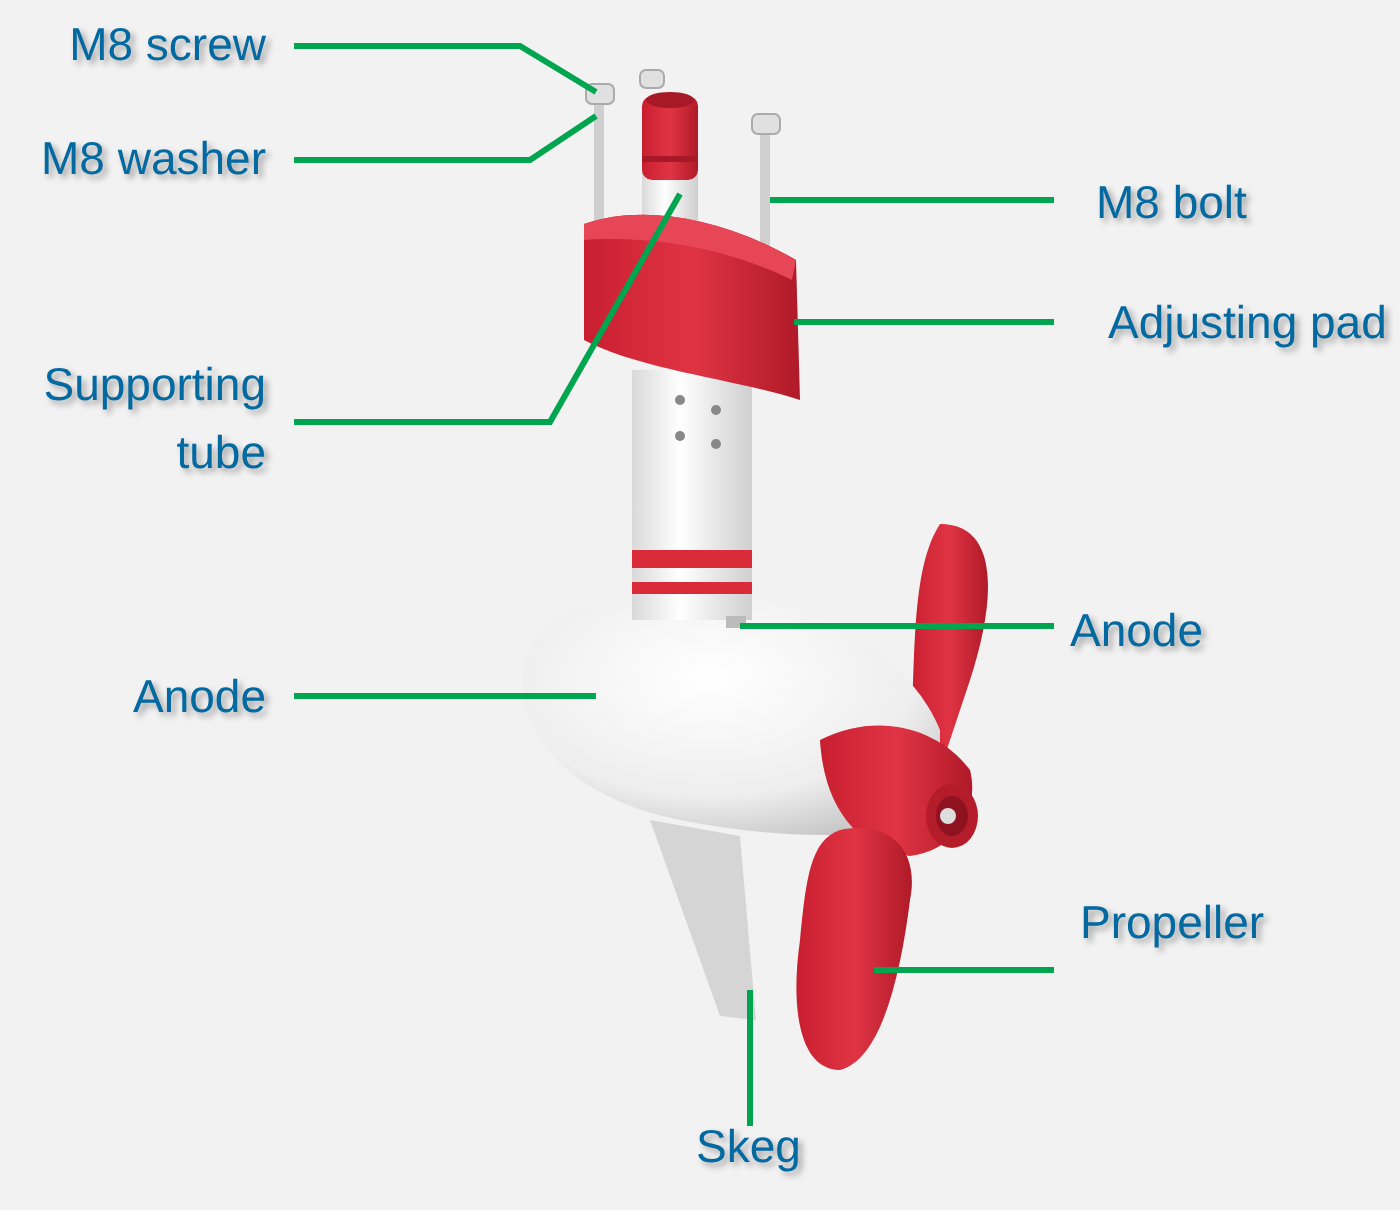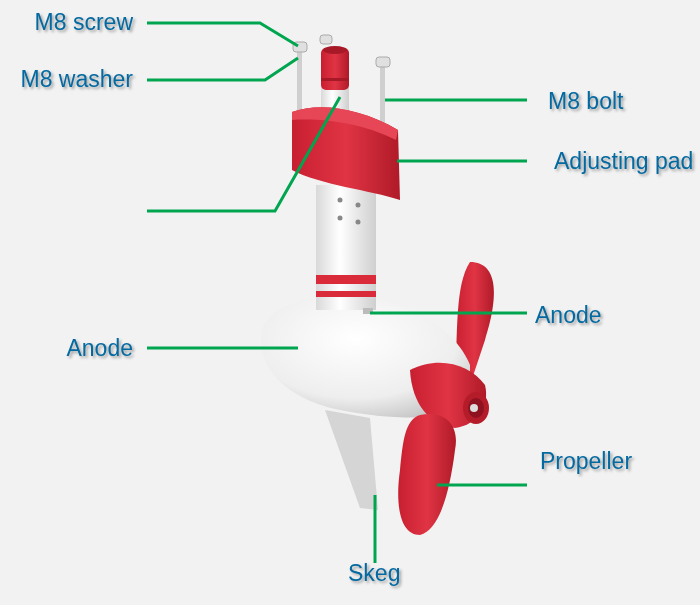--- a/index.html
+++ b/index.html
@@ -75,19 +75,21 @@
     <line x1="397" y1="161" x2="527" y2="161"></line>
     <line x1="370" y1="313" x2="527" y2="313"></line>
     <line x1="437" y1="485" x2="527" y2="485"></line>
     <line x1="375" y1="495" x2="375" y2="563"></line>
   </g>
 </svg>
 
 <div class="lbl r" style="right:567px;top:9px;">M8 screw</div>
 <div class="lbl r" style="right:567px;top:66px;">M8 washer</div>
 <div class="lbl r" style="right:567px;top:175px;line-height:34px;">
+  <div>Supporting</div>
+  <div>tube</div>
 </div>
 <div class="lbl r" style="right:567px;top:335px;">Anode</div>
 <div class="lbl" style="left:548px;top:88px;">M8 bolt</div>
 <div class="lbl" style="left:533px;top:148px;margin-left:21px;">Adjusting pad</div>
 <div class="lbl" style="left:535px;top:302px;">Anode</div>
 <div class="lbl" style="left:540px;top:448px;">Propeller</div>
 <div class="lbl" style="left:348px;top:560px;text-align:center;">Skeg</div>
 
 </body></html>

